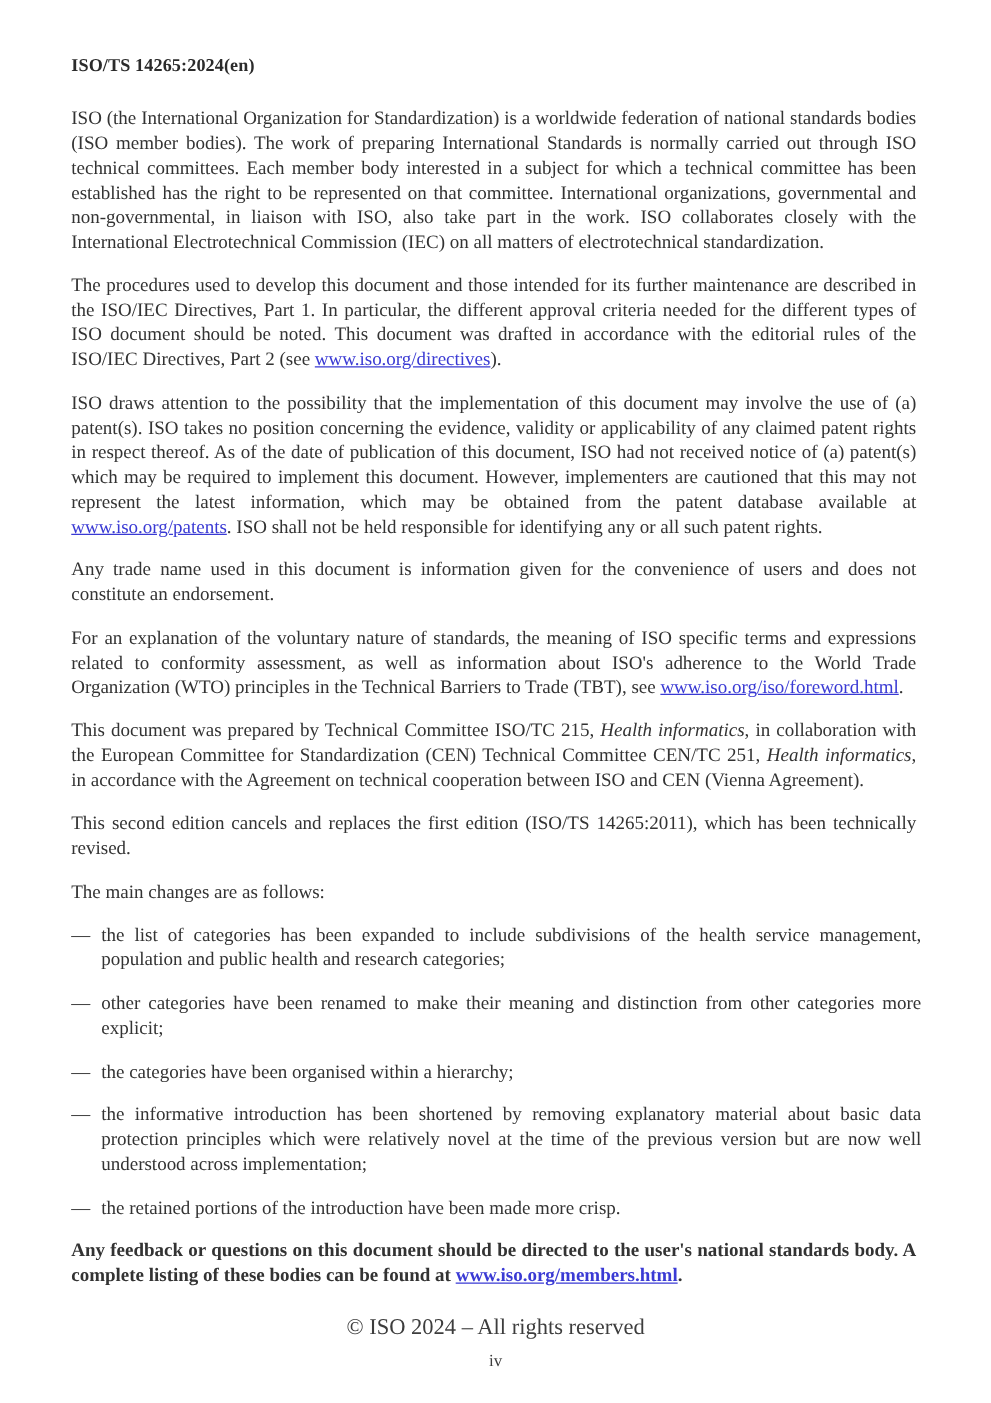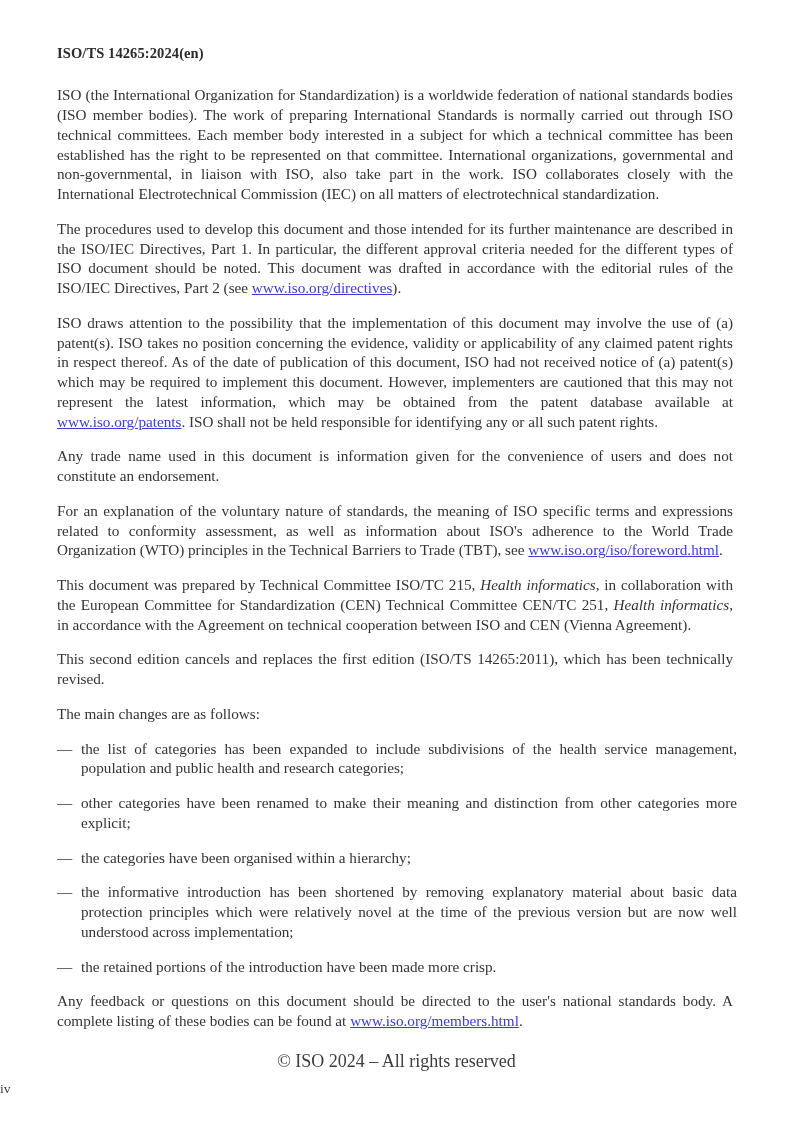--- a/index.html
+++ b/index.html
@@ -89,20 +89,21 @@
     top: 1051px;
     text-align: center;
     font-size: 18px;
     color: #3d3d3d;
   }
   .footer-pageno {
     position: absolute;
     left: 0;
     right: 0;
     top: 1081px;
+    text-align: center;
     font-size: 13.5px;
     color: #3d3d3d;
   }
 </style>
 </head>
 <body>
 
 <div class="page">
 
   <div class="content">
@@ -127,21 +128,21 @@
     <p class="para">The main changes are as follows:</p>
 
     <ul class="bullet-list">
       <li><span class="dash">—</span><span>the list of categories has been expanded to include subdivisions of the health service management, population and public health and research categories;</span></li>
       <li><span class="dash">—</span><span>other categories have been renamed to make their meaning and distinction from other categories more explicit;</span></li>
       <li><span class="dash">—</span><span>the categories have been organised within a hierarchy;</span></li>
       <li><span class="dash">—</span><span>the informative introduction has been shortened by removing explanatory material about basic data protection principles which were relatively novel at the time of the previous version but are now well understood across implementation;</span></li>
       <li><span class="dash">—</span><span>the retained portions of the introduction have been made more crisp.</span></li>
     </ul>
 
-    <p class="para" style="margin-top:15px;"><span>Any feedback or questions on this document should be directed to the user's national standards body. A complete listing of these bodies can be found at </span><a class="ext-link" href="#">www.iso.org/members.html</a><span>.</span></p>
+    <p class="para" style="margin-top:15px;font-weight:bold;"><span>Any feedback or questions on this document should be directed to the user's national standards body. A complete listing of these bodies can be found at </span><a class="ext-link" href="#">www.iso.org/members.html</a><span>.</span></p>
 
   </div>
 
   <div class="footer-copyright">© ISO 2024 – All rights reserved</div>
 
   <div class="footer-pageno">iv</div>
 
 </div>
 
 </body></html>

